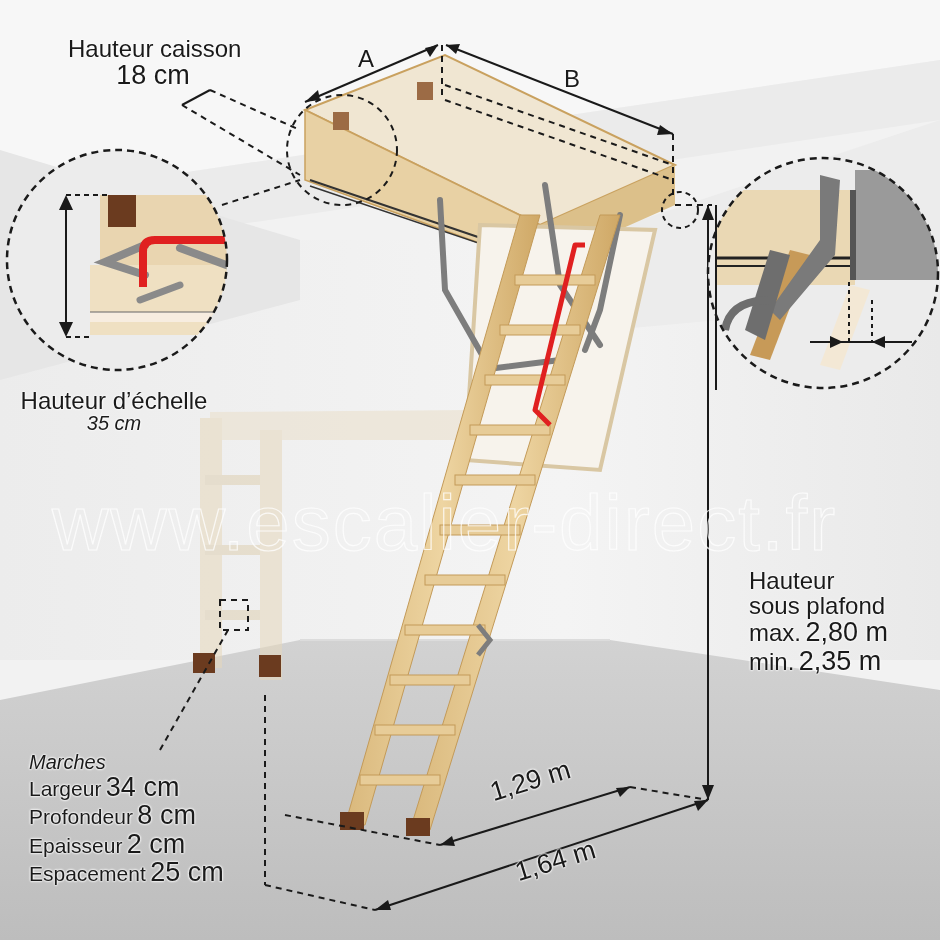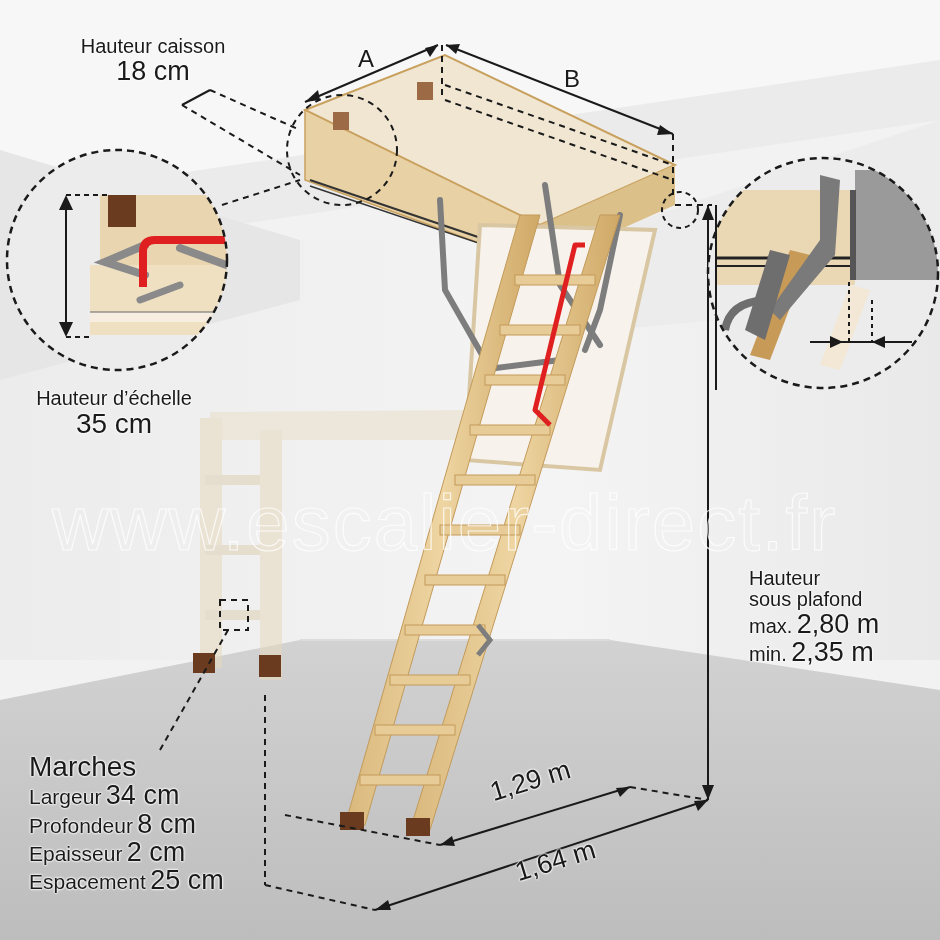--- a/index.html
+++ b/index.html
@@ -1,23 +1,23 @@
 <!DOCTYPE html>
 <html><head>
   <meta charset="utf-8">
   <style>
     html, body { margin:0; padding:0; background:#f2f2f2; }
     body { width:940px; height:940px; overflow:hidden; position:relative; font-family:"Liberation Sans", sans-serif; }
     #stage { position:absolute; left:0; top:0; width:940px; height:940px; }
     .lbl { position:absolute; color:#1a1a1a; font-family:"Liberation Sans", sans-serif; line-height:1.05; white-space:nowrap;
            text-shadow: 0 0 2px #fff, 0 0 2px #fff, 0 0 3px #fff; }
     .center { text-align:center; }
-    .t20 { font-size:20px; }
+    .t20 { font-size:24px; }
     .t26 { font-size:27px; }
-    .t28 { font-size:28px; }
+    .t28 { font-size:20px;font-style:italic; }
     .letter { font-size:24px; }
     .watermark { position:absolute; left:52px; top:478px; font-size:78px; color:transparent; letter-spacing:2px;
                  -webkit-text-stroke:1.2px rgba(255,255,255,0.85); font-family:Liberation Sans, sans-serif; white-space:nowrap; opacity:0.9; }
     .row { display:block; }
     .big { font-size:27px; }
     .small { font-size:21px; }
   </style>
 </head>
 <body>
 

